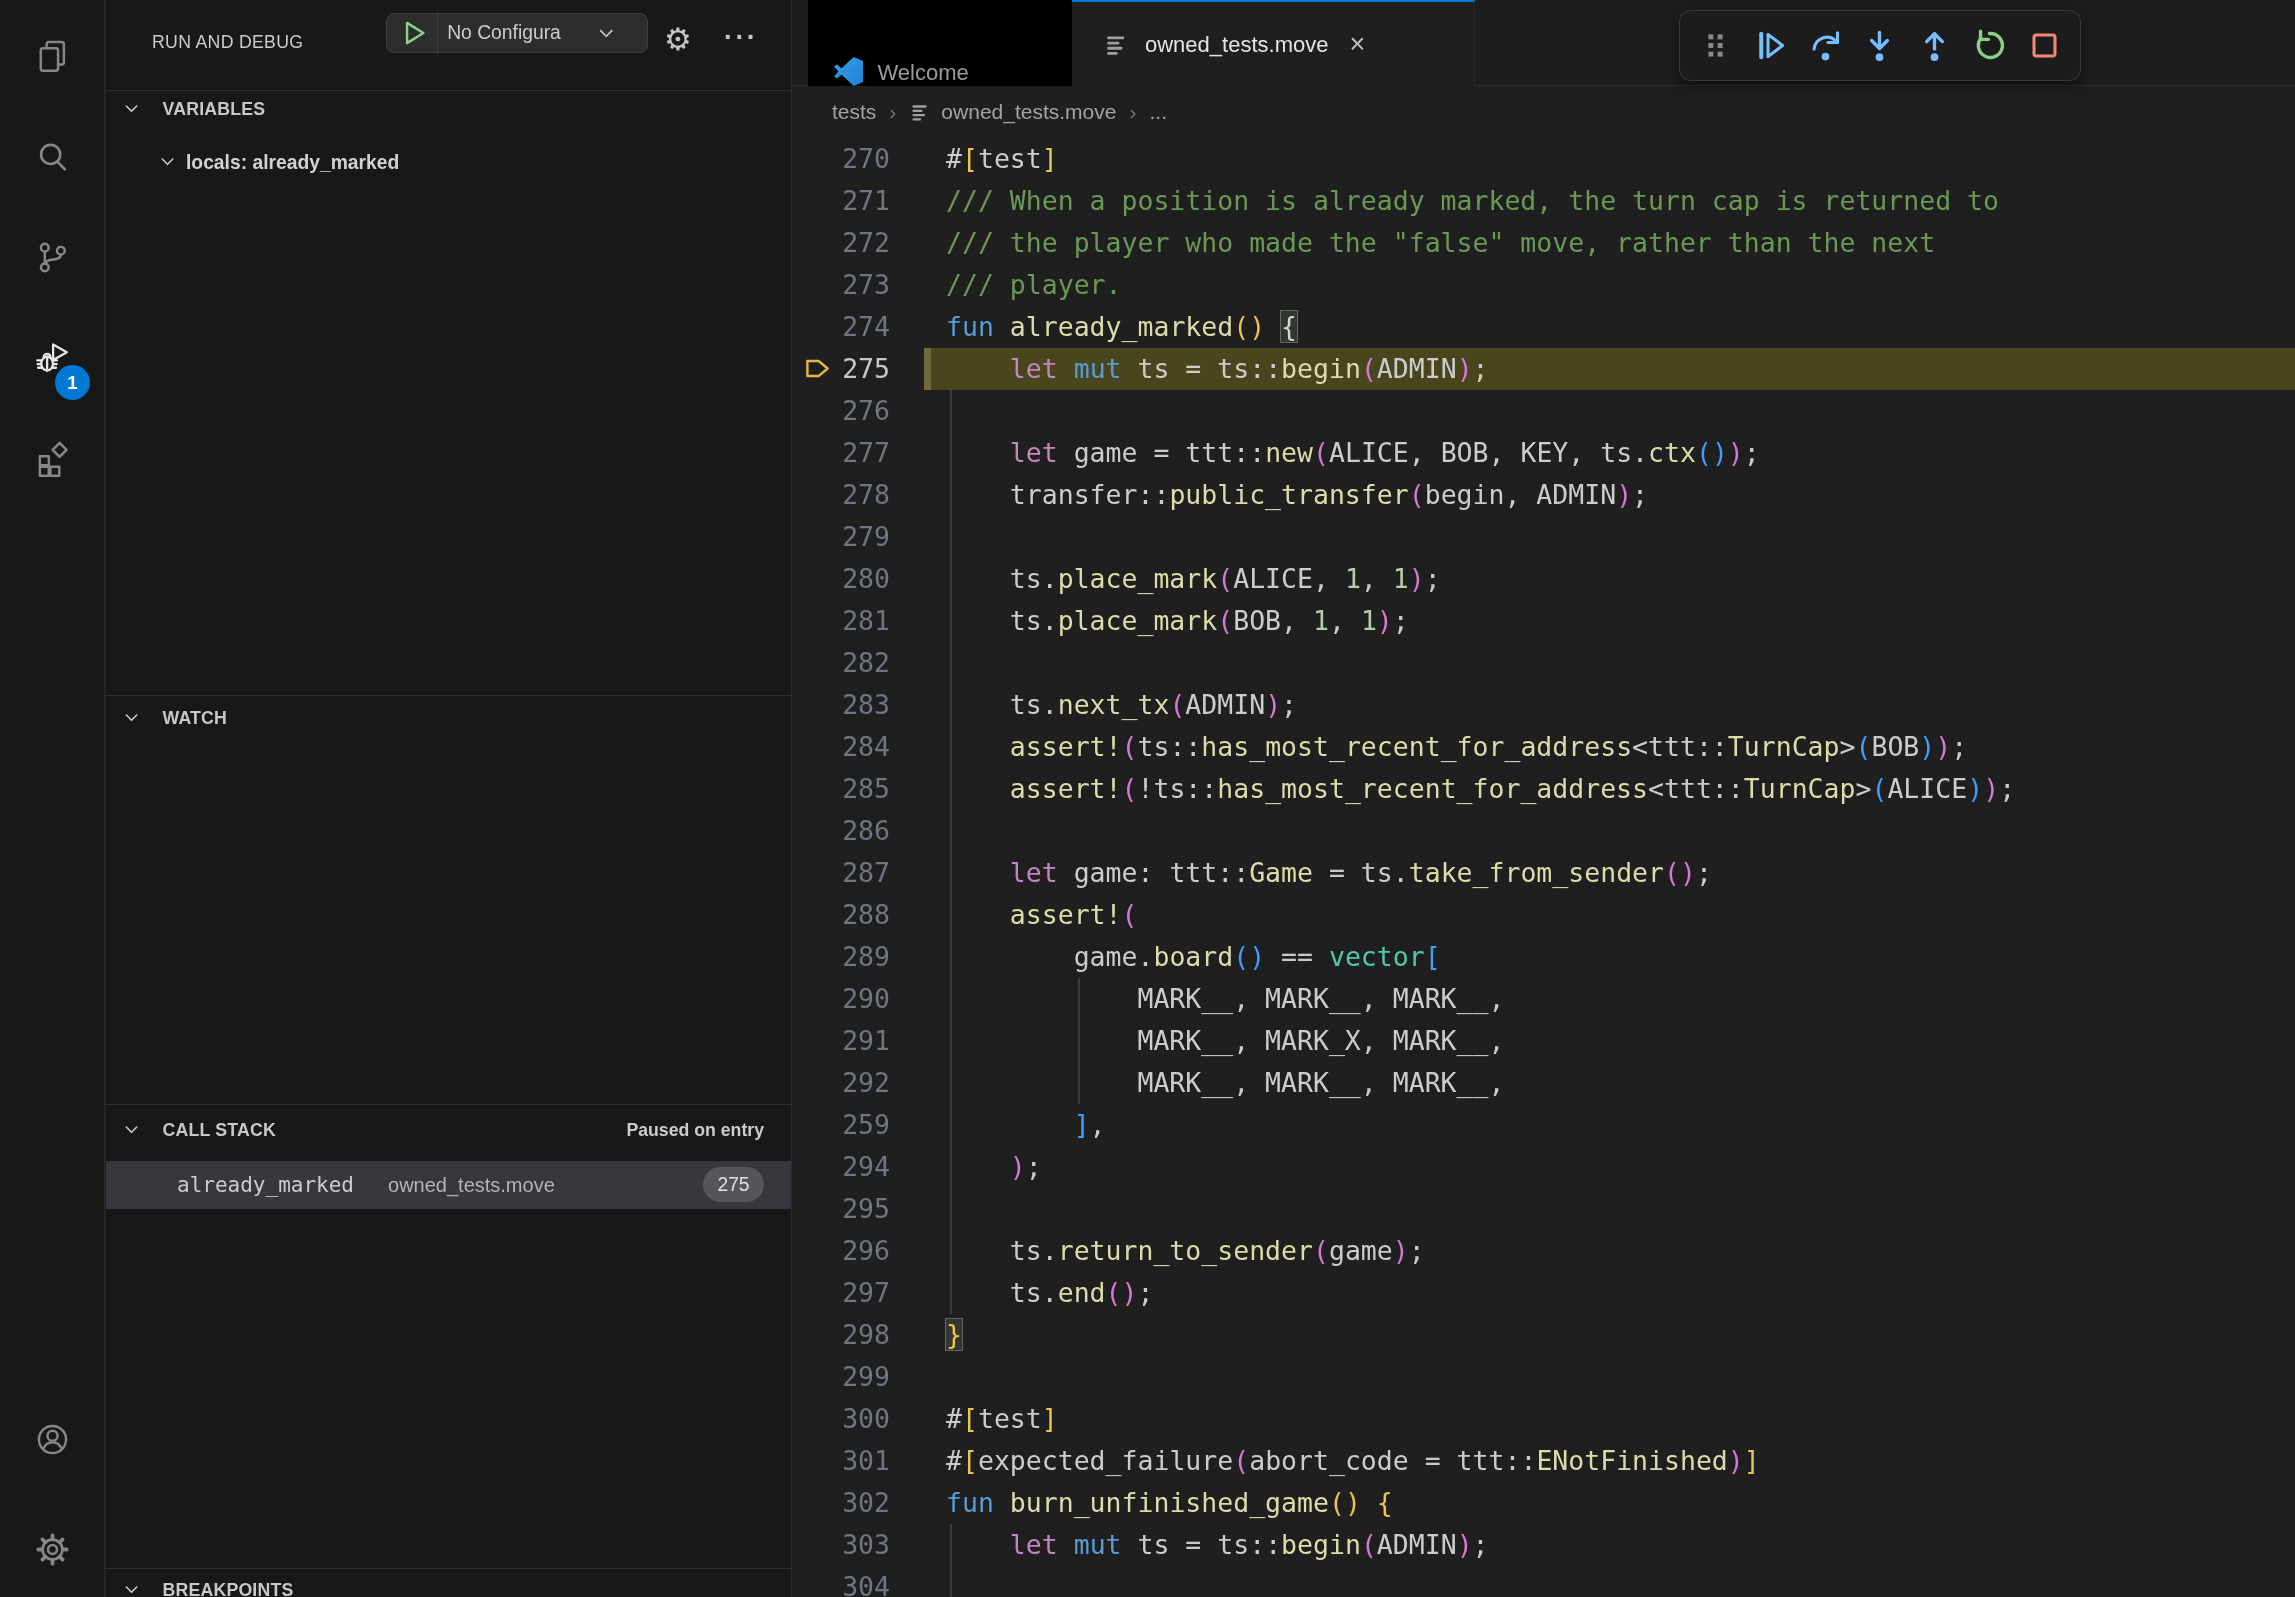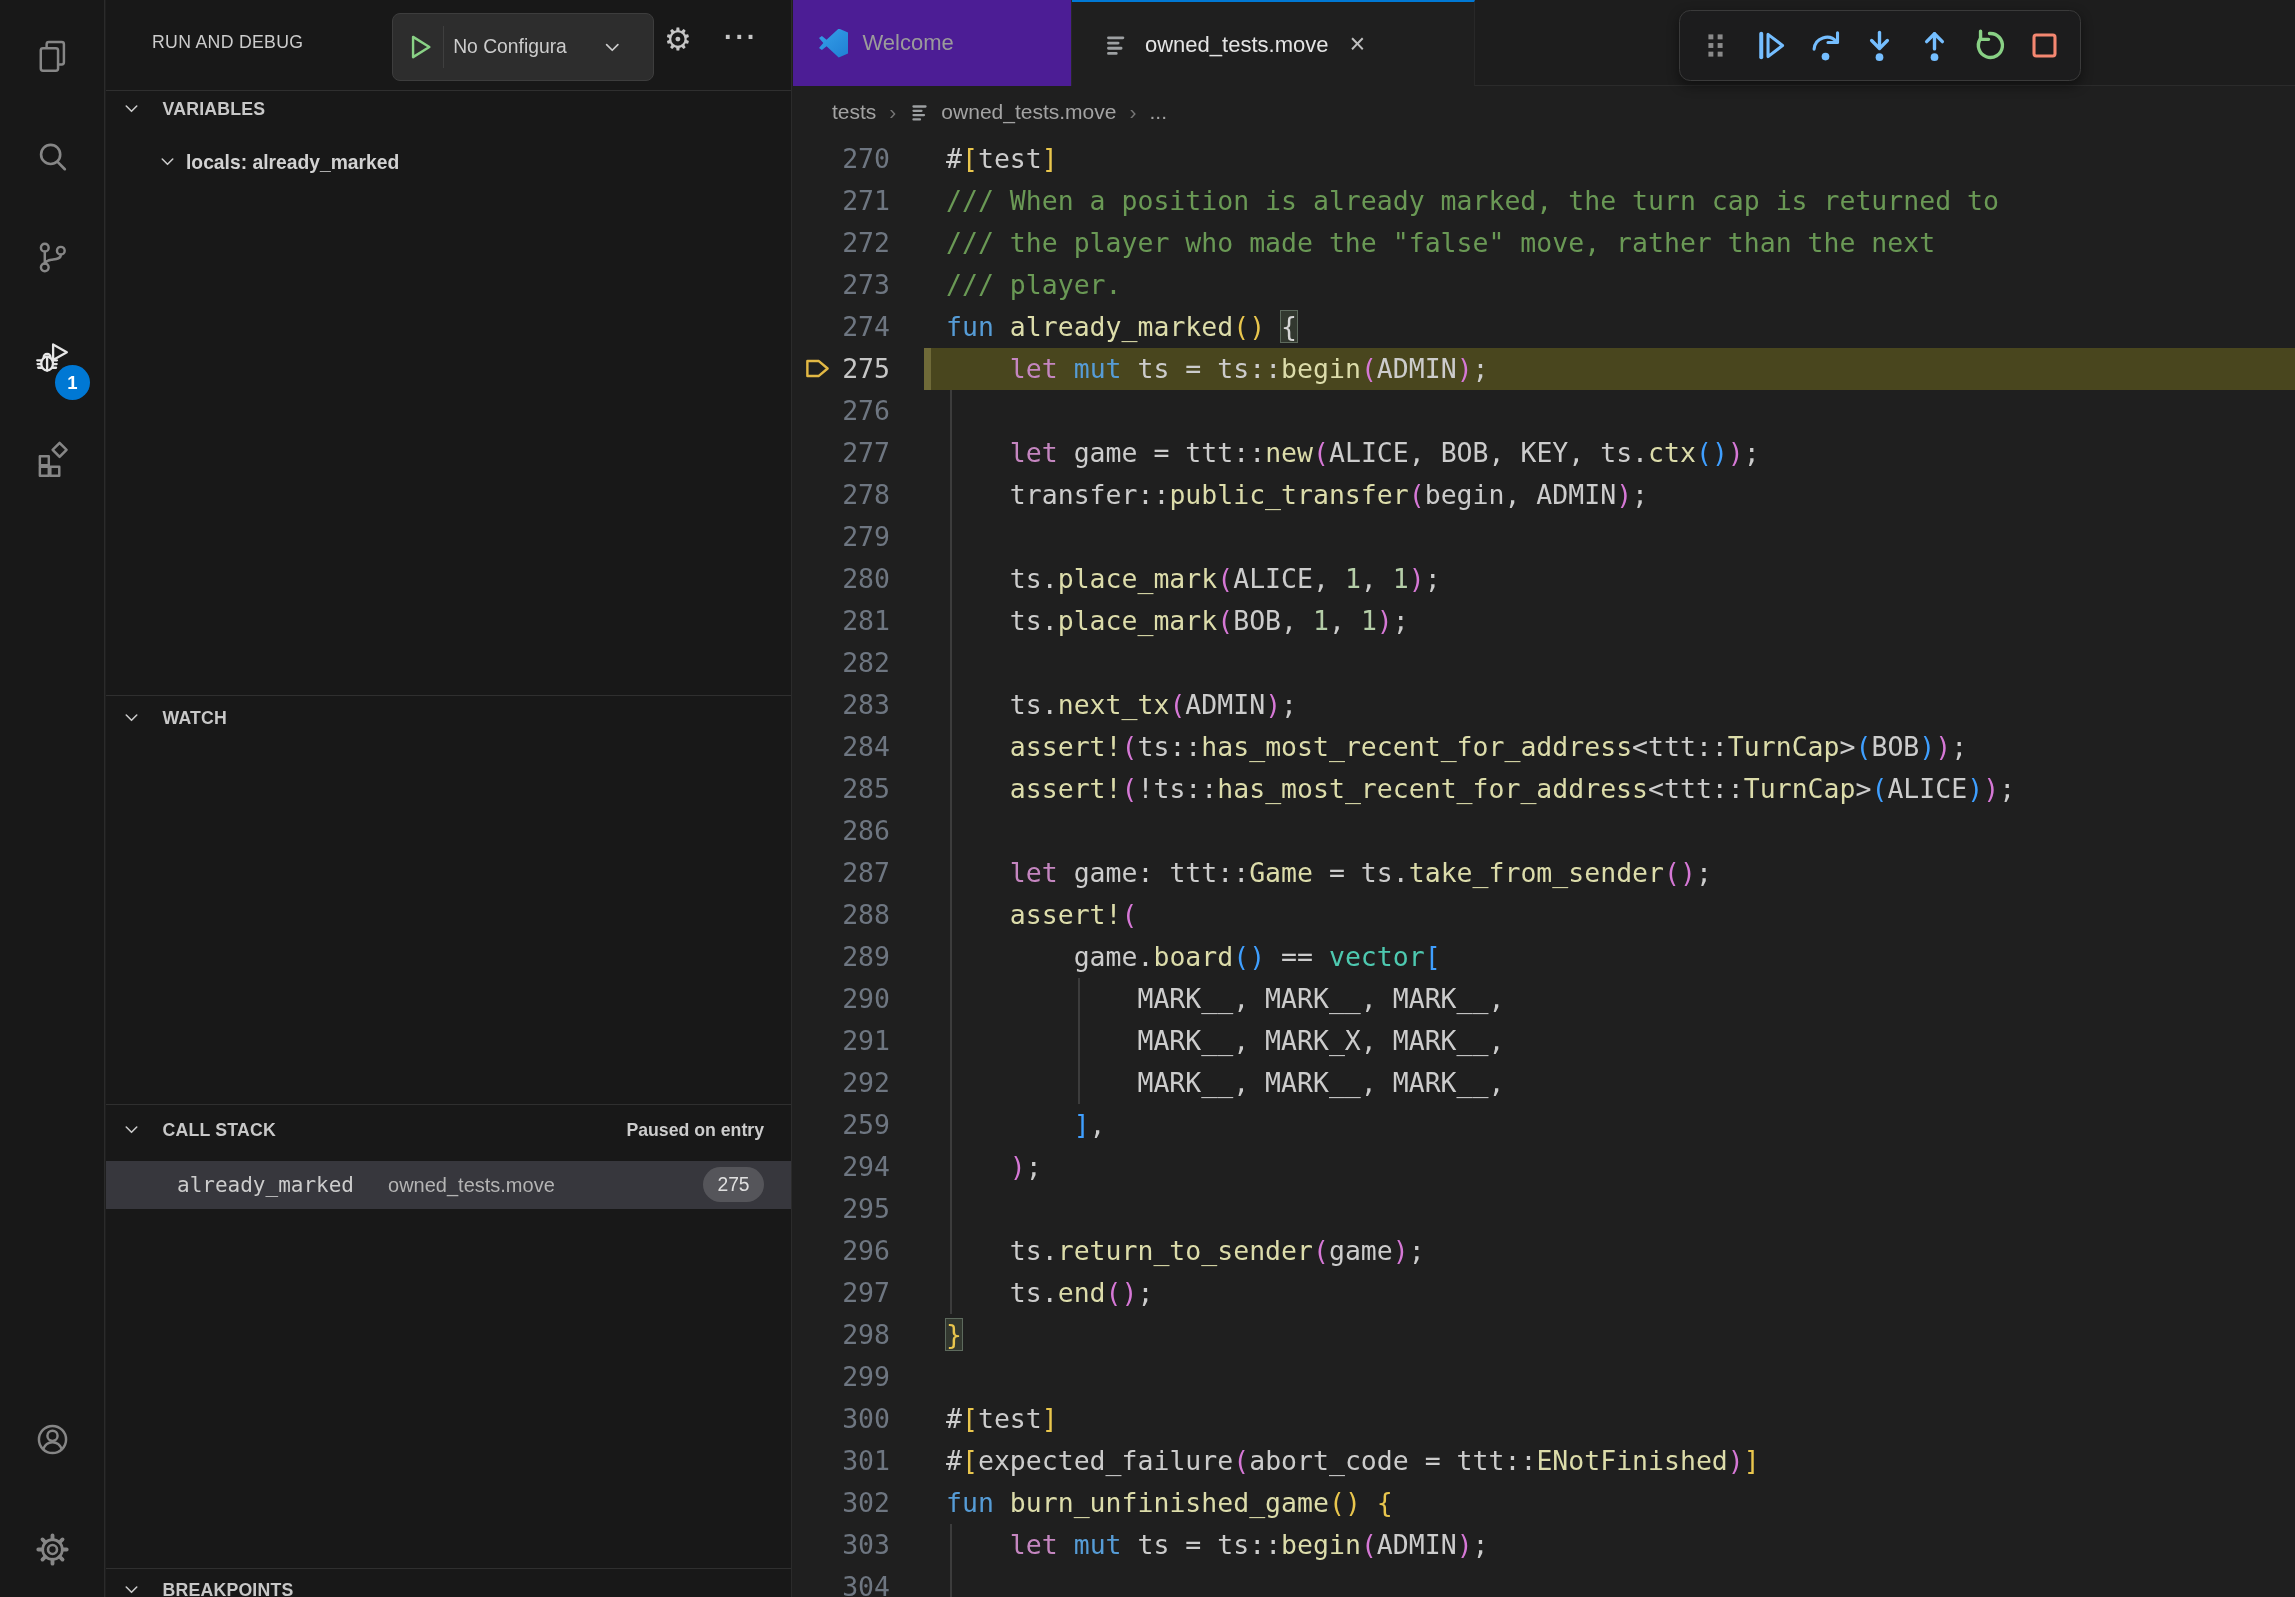--- a/index.html
+++ b/index.html
@@ -14,21 +14,21 @@
   .ab-item.active { color:#e7e7e7; }
   .ab-item svg { width:37px; height:37px; }
   .ab-badge { position:absolute; left:55px; top:47px; width:35px; height:35px; border-radius:50%;
               display:flex; align-items:center; justify-content:center;
               font-size:18.5px; font-weight:700; color:#ffffff; }
 
   
   #sidebar { position:absolute; left:106px; top:0; width:686px; height:1597px;
              background:#181818; border-right:0.8px solid #2b2b2b; z-index:10; }
   #sidebar-title { position:absolute; left:46px; top:32px; font-size:17.7px; letter-spacing:0.3px; color:#cccccc; white-space:nowrap; }
-  #config-bar { position:absolute; left:286px; top:13px; width:262px; height:68px;
+  #config-bar { position:absolute; left:280px; top:13px; width:262px; height:40px;
                 background:#2d2d2d; border:0.8px solid #3d3d3d; border-radius:8px;
                 display:flex; align-items:center; cursor:pointer; }
   #config-bar .play { width:32px; height:32px; margin:0 6.4px 0 11.3px; color:#89d185; flex:none; }
   #config-bar .sep { width:0.8px; height:42px; background:#3f3f3f; flex:none; }
   #config-label { margin-left:9.7px; width:153px; overflow:hidden; white-space:nowrap;
                   font-size:19.3px; color:#cccccc; }
   #config-chevron { width:22.5px; height:22.5px; color:#cccccc; flex:none; margin-left:-4.8px; }
   .hdr-ico { position:absolute; top:21px; color:#c5c5c5; cursor:pointer; }
   #gear-btn { left:558px; font-size:31px; line-height:37px; }
   #more-btn { left:618px; font-size:27px; font-weight:700; letter-spacing:2.4px; line-height:32px; }
@@ -54,21 +54,21 @@
   #callstack-row .badge { position:absolute; right:27px; top:6.4px; height:35px; min-width:61px;
                    background:#55555a; border-radius:17.7px; display:flex; align-items:center;
                    justify-content:center; font-size:19.3px; color:#e0e0e0; padding:0 11.3px; }
 
   
   #editor { position:absolute; left:793px; top:0; right:0; bottom:0; background:#1f1f1f; }
 
   #tabstrip { position:absolute; left:0; top:0; right:0; height:86px; background:#1d1d1d;
               border-bottom:0.8px solid #2b2b2b; }
   .tab { position:absolute; top:0; height:86px; display:flex; align-items:center; cursor:pointer; }
-  #tab-welcome { left:0; width:279px; background:#4c1d95; border-right:0.8px solid #282828; }
+  #tab-welcome { left:15px; width:279px; background:#000000; border-right:0.8px solid #282828;align-items:flex-end; }
   #tab-welcome .tlabel { font-size:22px; color:#9b9b9b; margin-left:14.5px; }
   #tab-active { left:279px; width:403px; background:#1f1f1f; border-right:0.8px solid #282828;
                 border-top:2.4px solid #0078d4; height:87px; }
   #tab-active .tlabel { font-size:22px; color:#e4e4e4; margin-left:13px; }
   .tab .ticon { width:29px; height:29px; margin-left:27px; flex:none; }
   #tab-active .ticon { color:#9da0a2; margin-left:31px; }
   #tab-close { margin-left:21px; font-size:27px; color:#c0c0c0; cursor:pointer; line-height:29px; }
   #vscode-logo { width:29px; height:29px; margin-left:26px; flex:none;
                  background:linear-gradient(140deg,#35a0e8,#1f7fd4);
                  clip-path:polygon(68% 0,100% 14%,100% 86%,68% 100%,26% 61%,10% 74%,0 67%,15% 50%,0 33%,10% 26%,26% 39%); }

